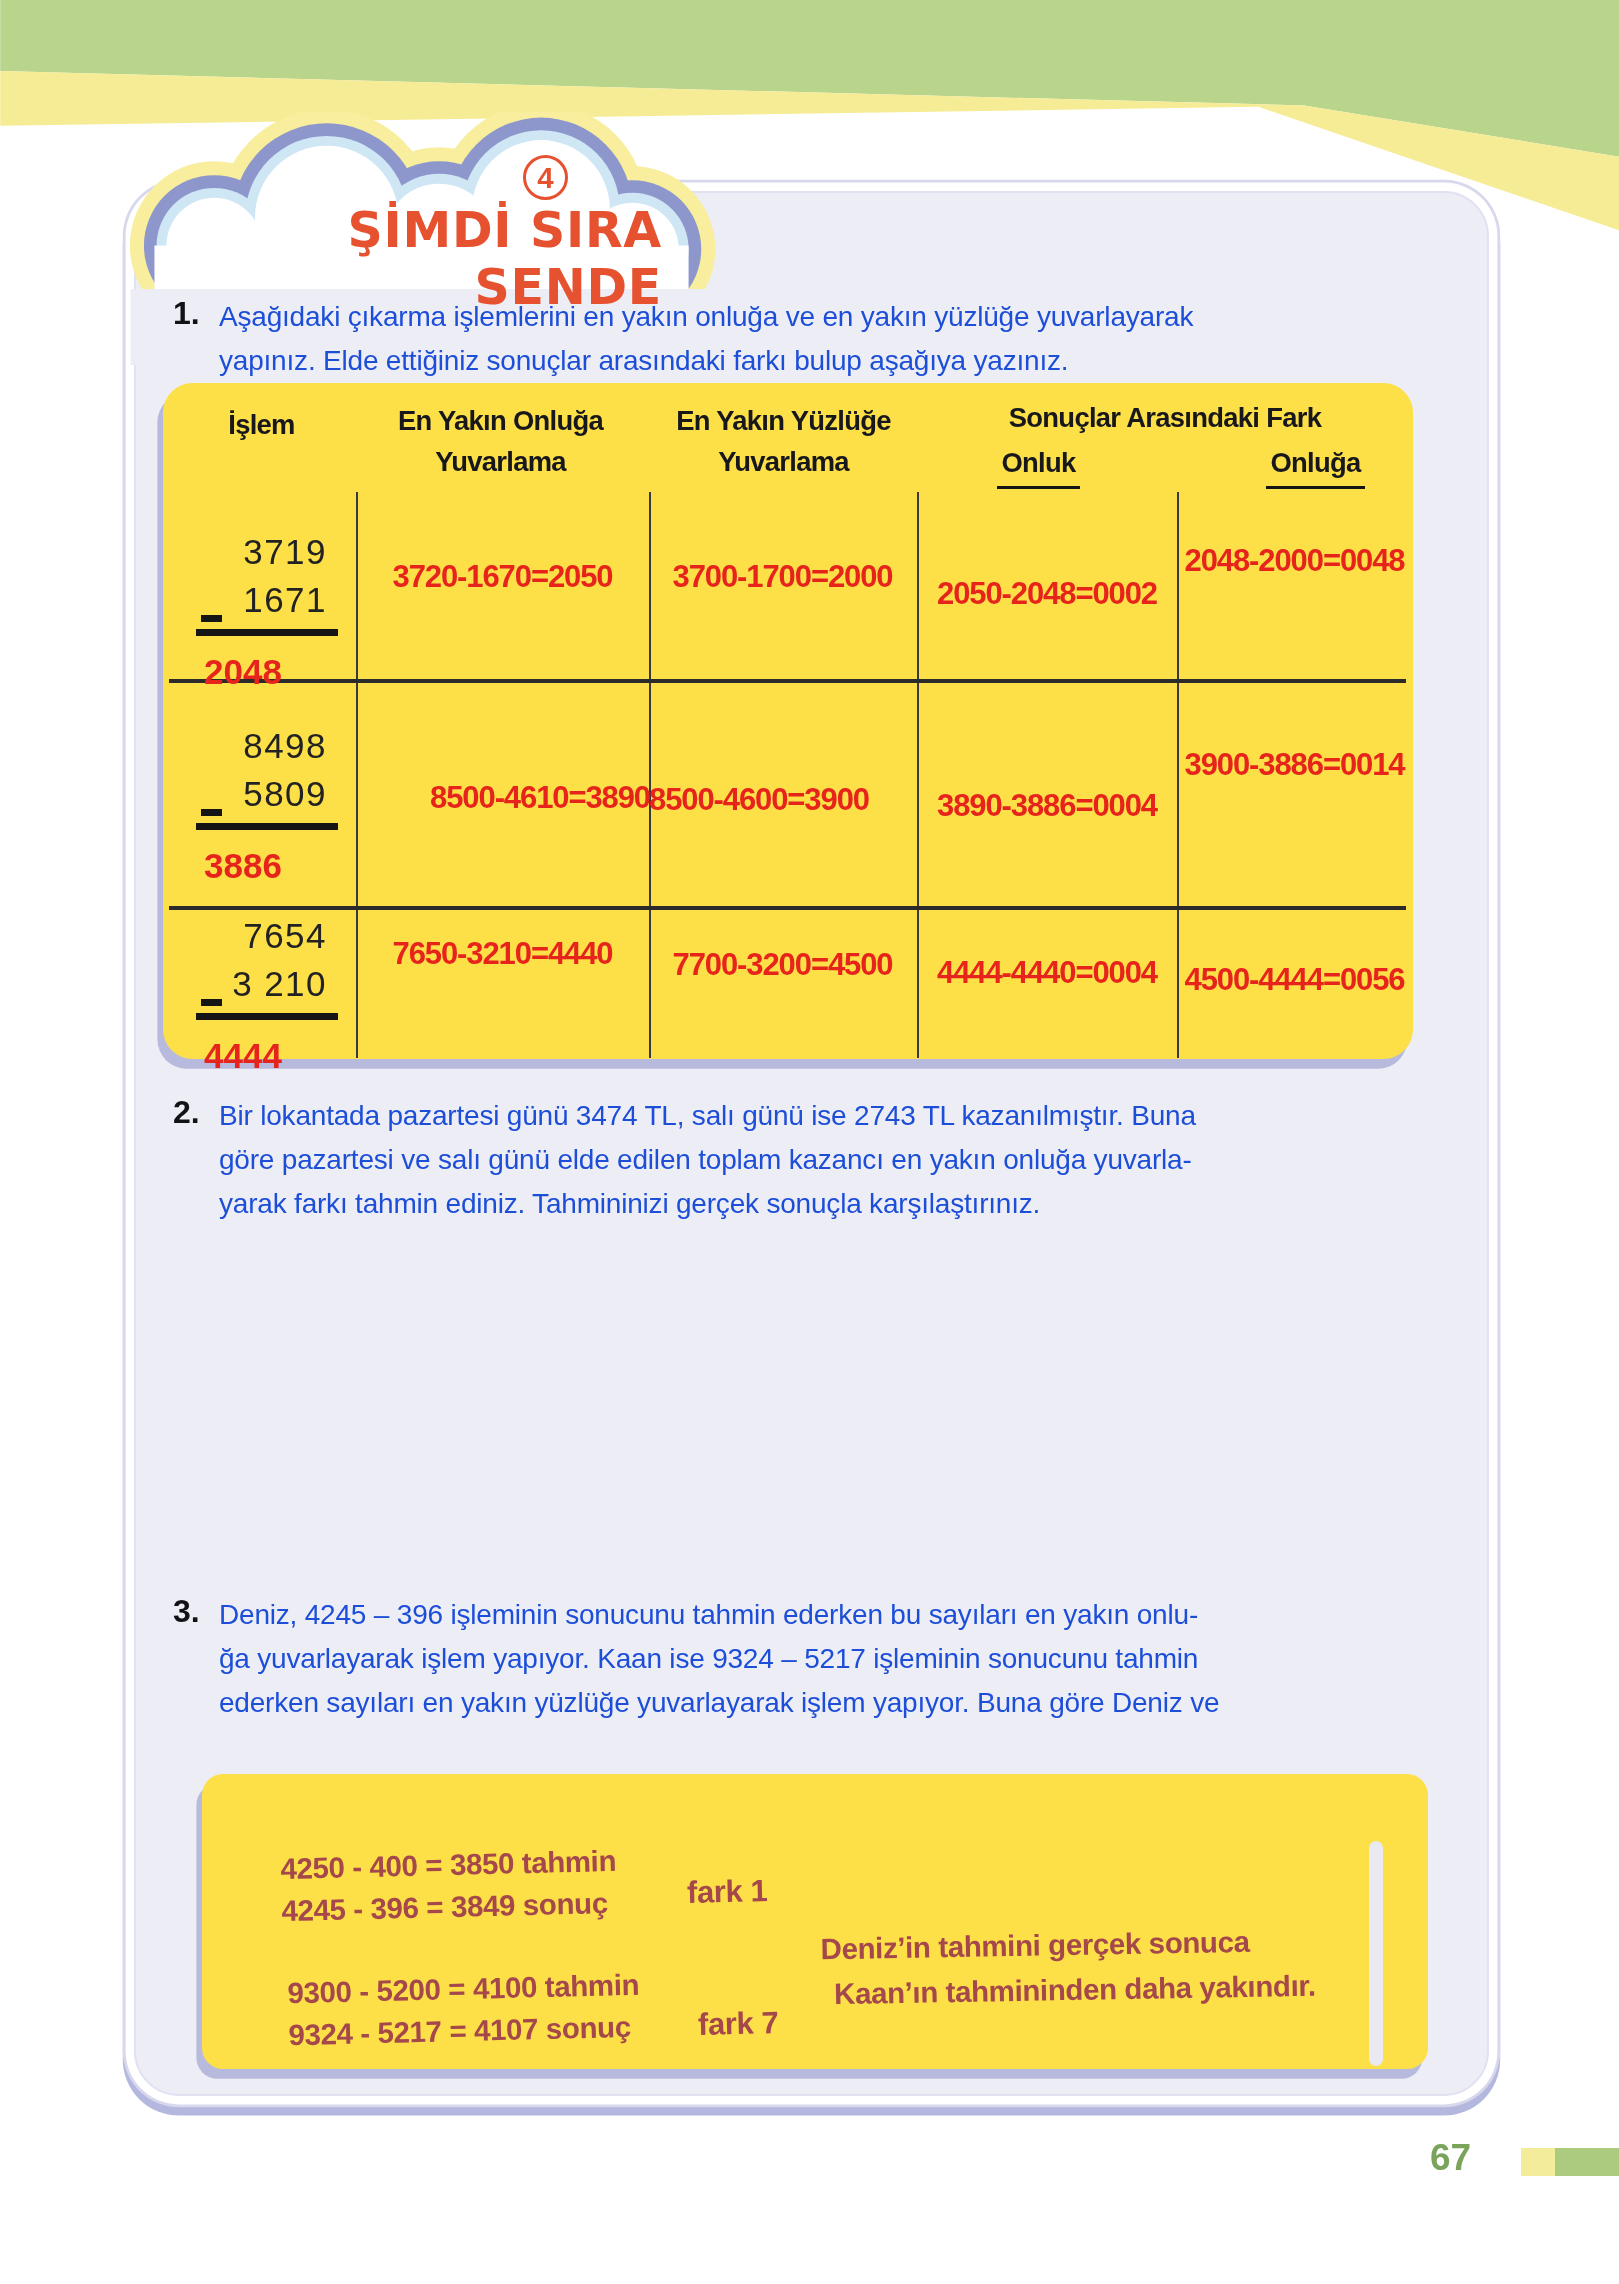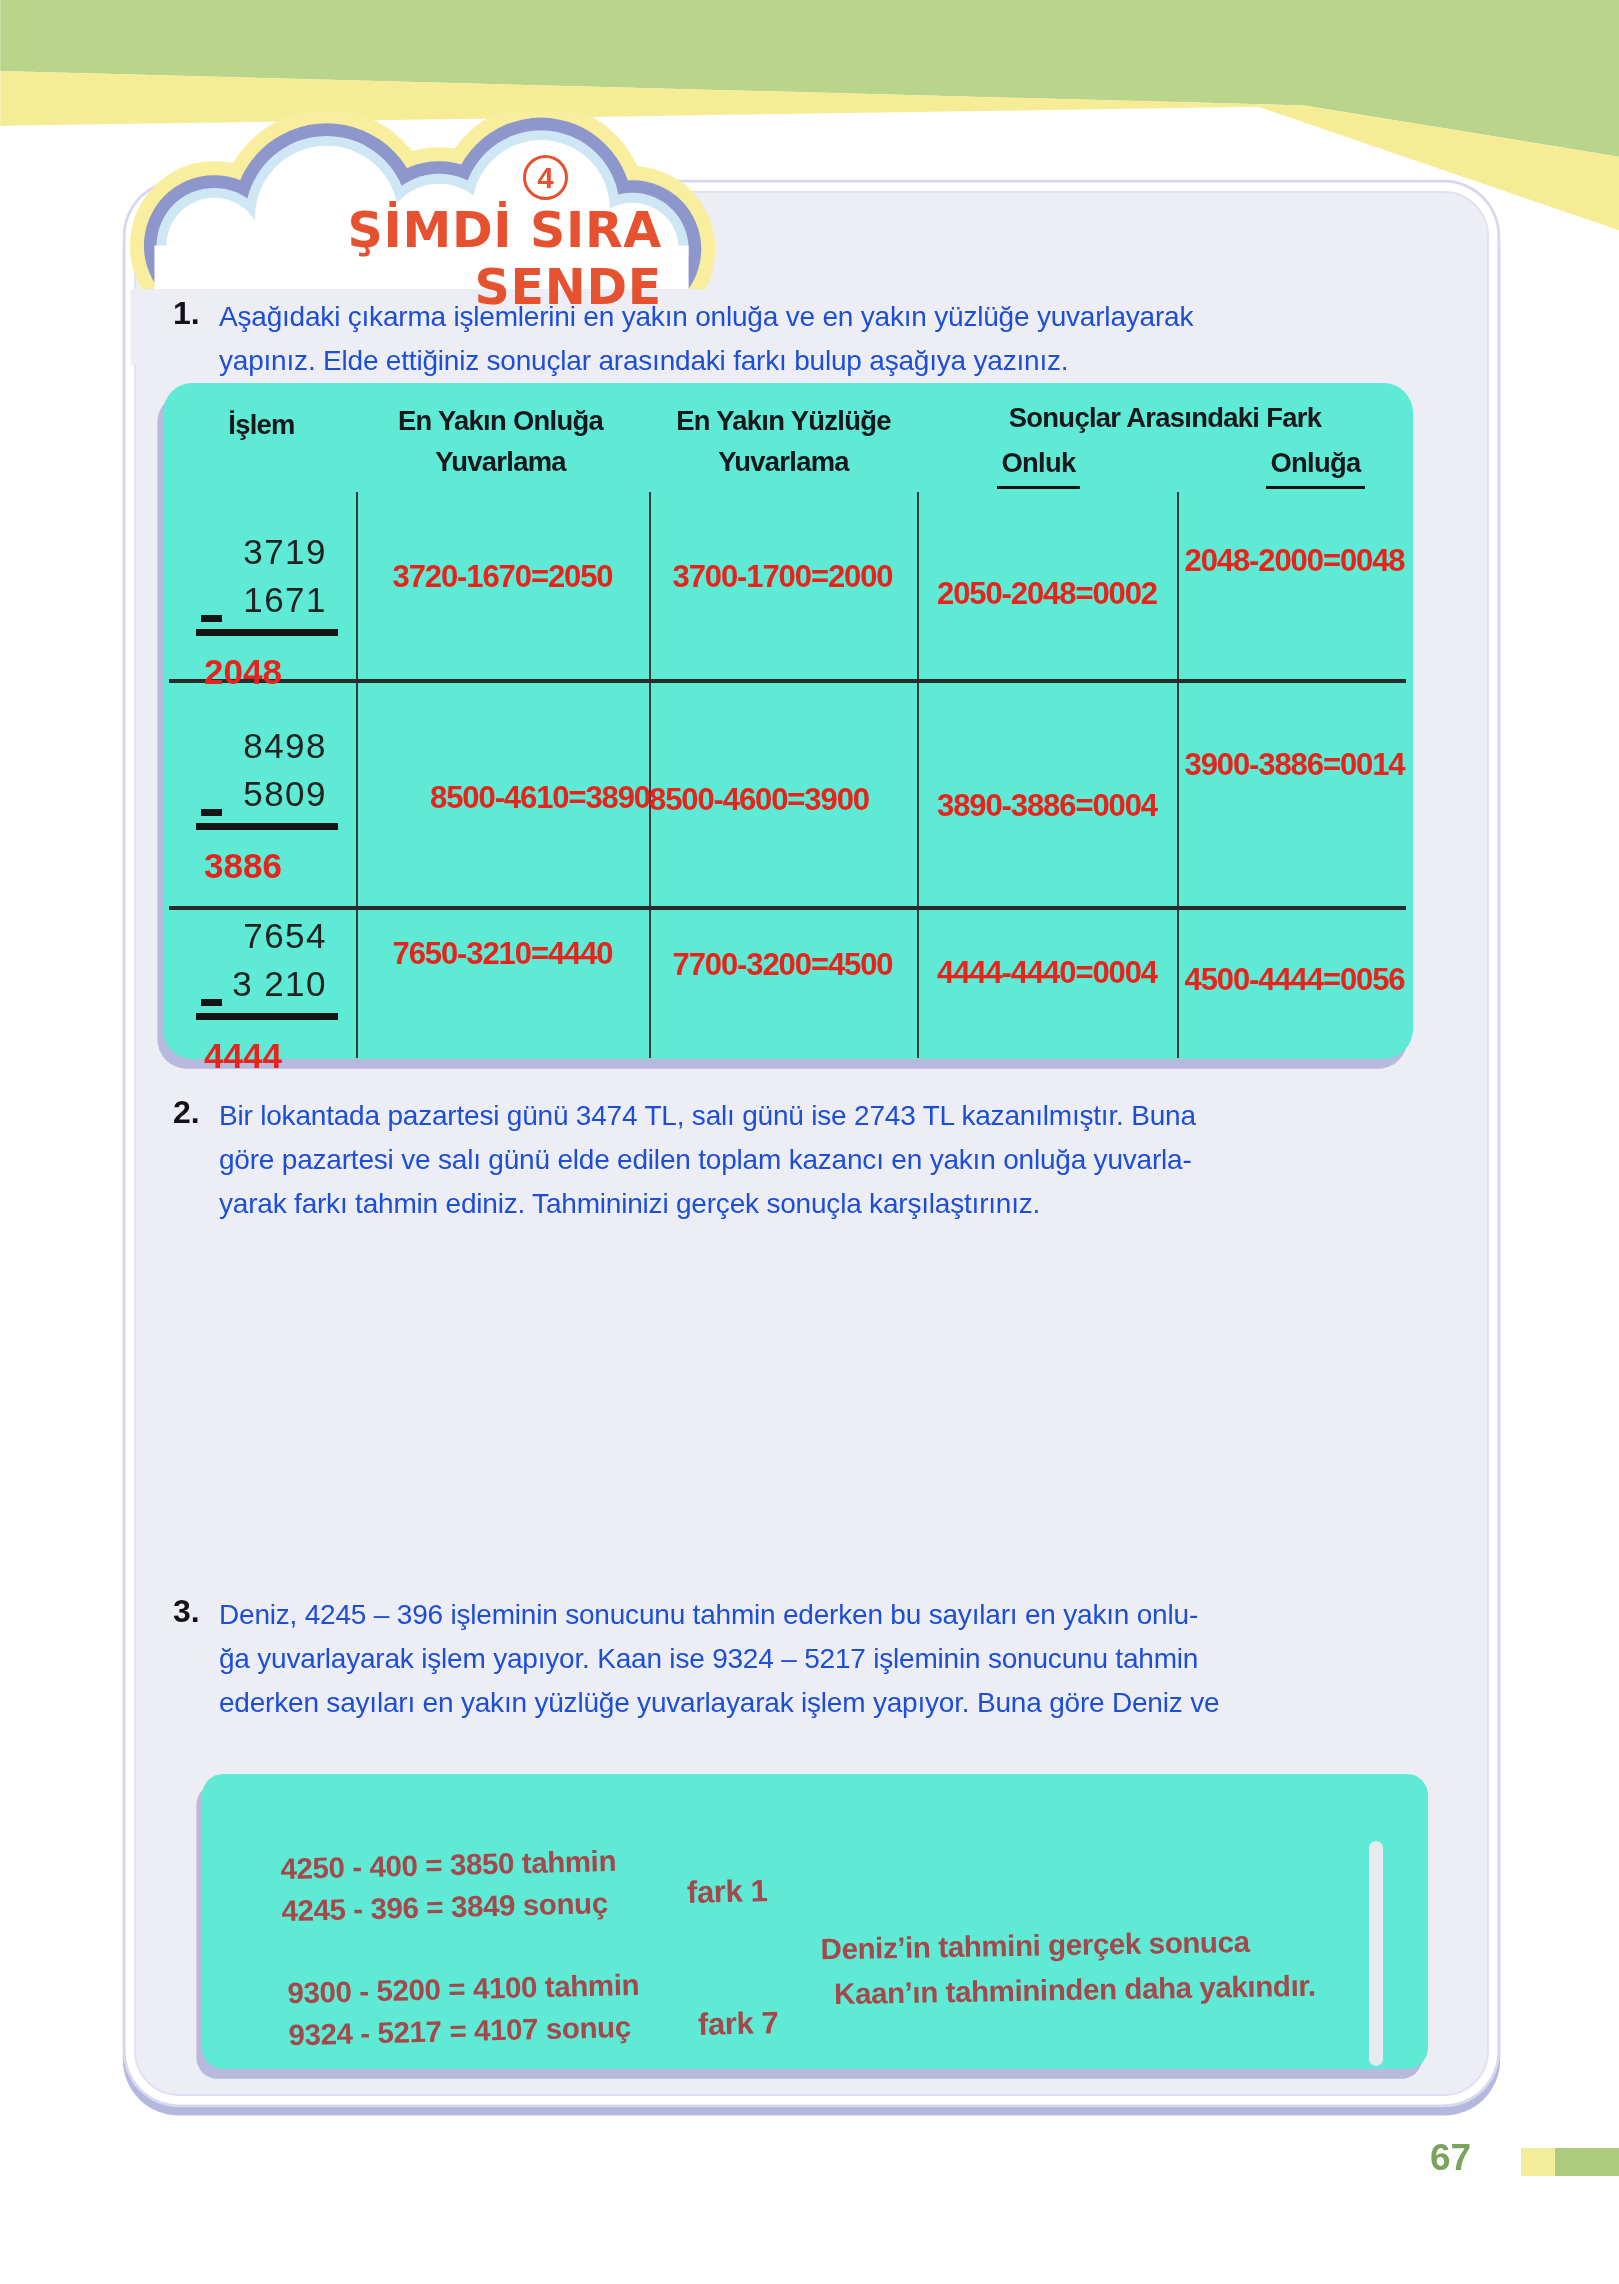--- a/index.html
+++ b/index.html
@@ -23,21 +23,21 @@
   .badge{position:absolute;left:523px;top:155px;width:39px;height:39px;border-radius:50%;
          border:3.5px solid #e65130;color:#e65130;font-size:29.5px;font-weight:700;
          display:flex;align-items:center;justify-content:center;background:transparent;}
 
   
   .qnum{position:absolute;font-size:32px;font-weight:700;color:#111116;}
   .qtext{position:absolute;font-size:28px;line-height:44px;color:#1d4ed8;letter-spacing:-0.2px;}
   .qtext div{white-space:nowrap;}
 
   
-  .white-box{position:absolute;background:#5eead4;border-radius:29.5px;
+  .white-box{position:absolute;background:#fde047;border-radius:29.5px;
              box-shadow:-5.6px 9.8px 0 #b7b9dd;}
 
   
   .thead{position:absolute;font-size:27.4px;font-weight:700;color:#17171c;
          text-align:center;letter-spacing:-0.7px;line-height:41px;}
   .underlined{display:inline-block;border-bottom:3.5px solid #141414;padding:0 4.2px 2.8px 4.2px;}
   .vline{position:absolute;width:2.1px;background:#3a3a3a;}
   .hline{position:absolute;height:3.5px;background:#2b2b2b;}
 
   .stack{position:absolute;left:41px;width:127px;font-size:35px;color:#222;}

